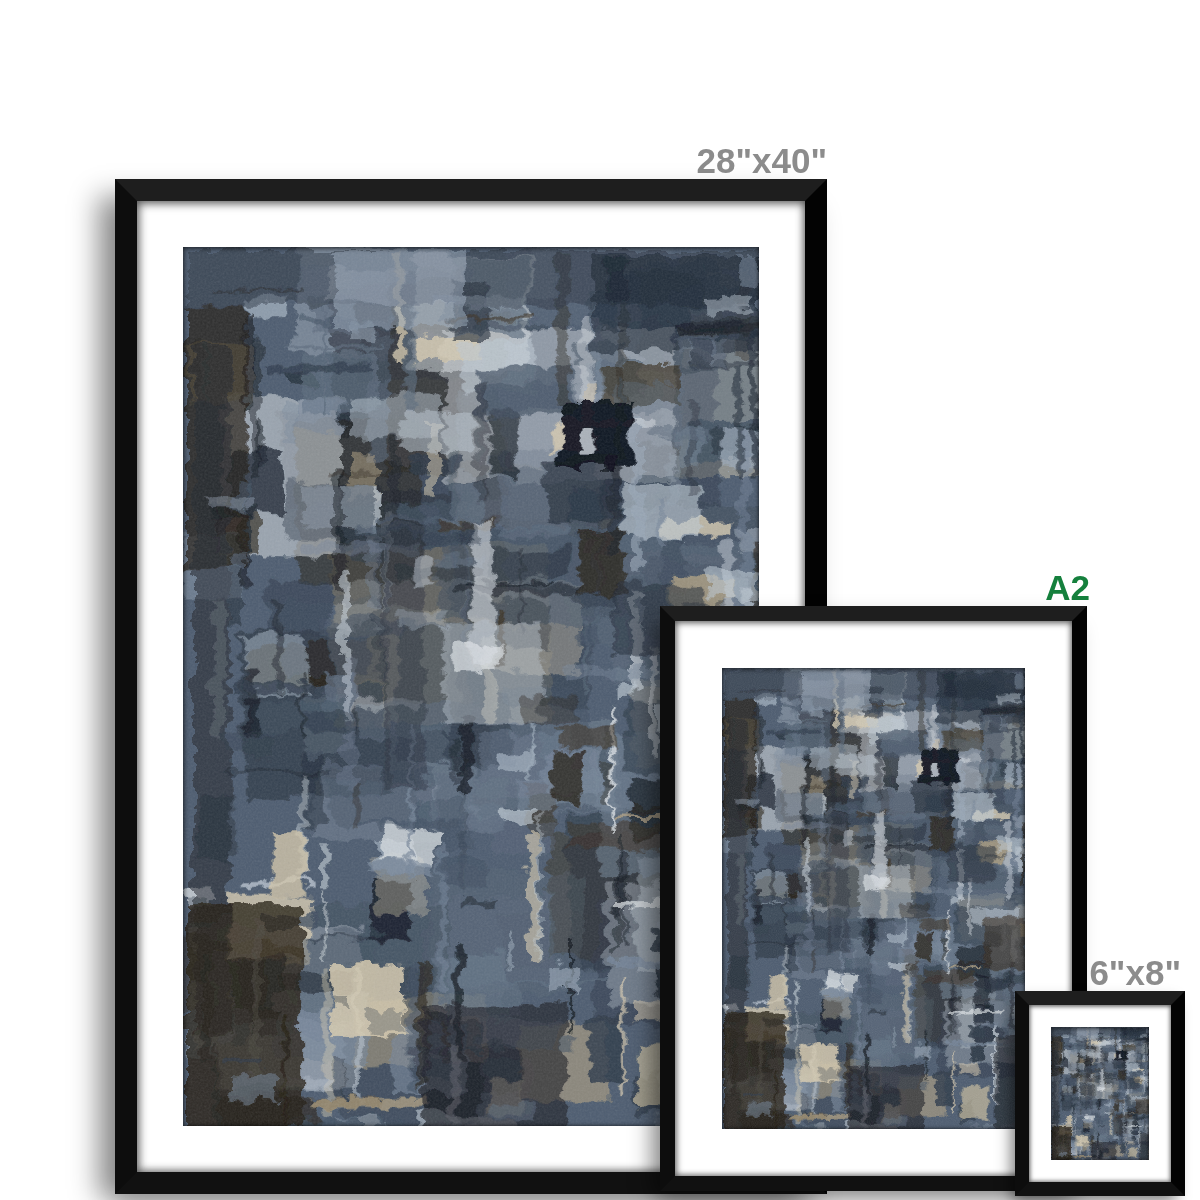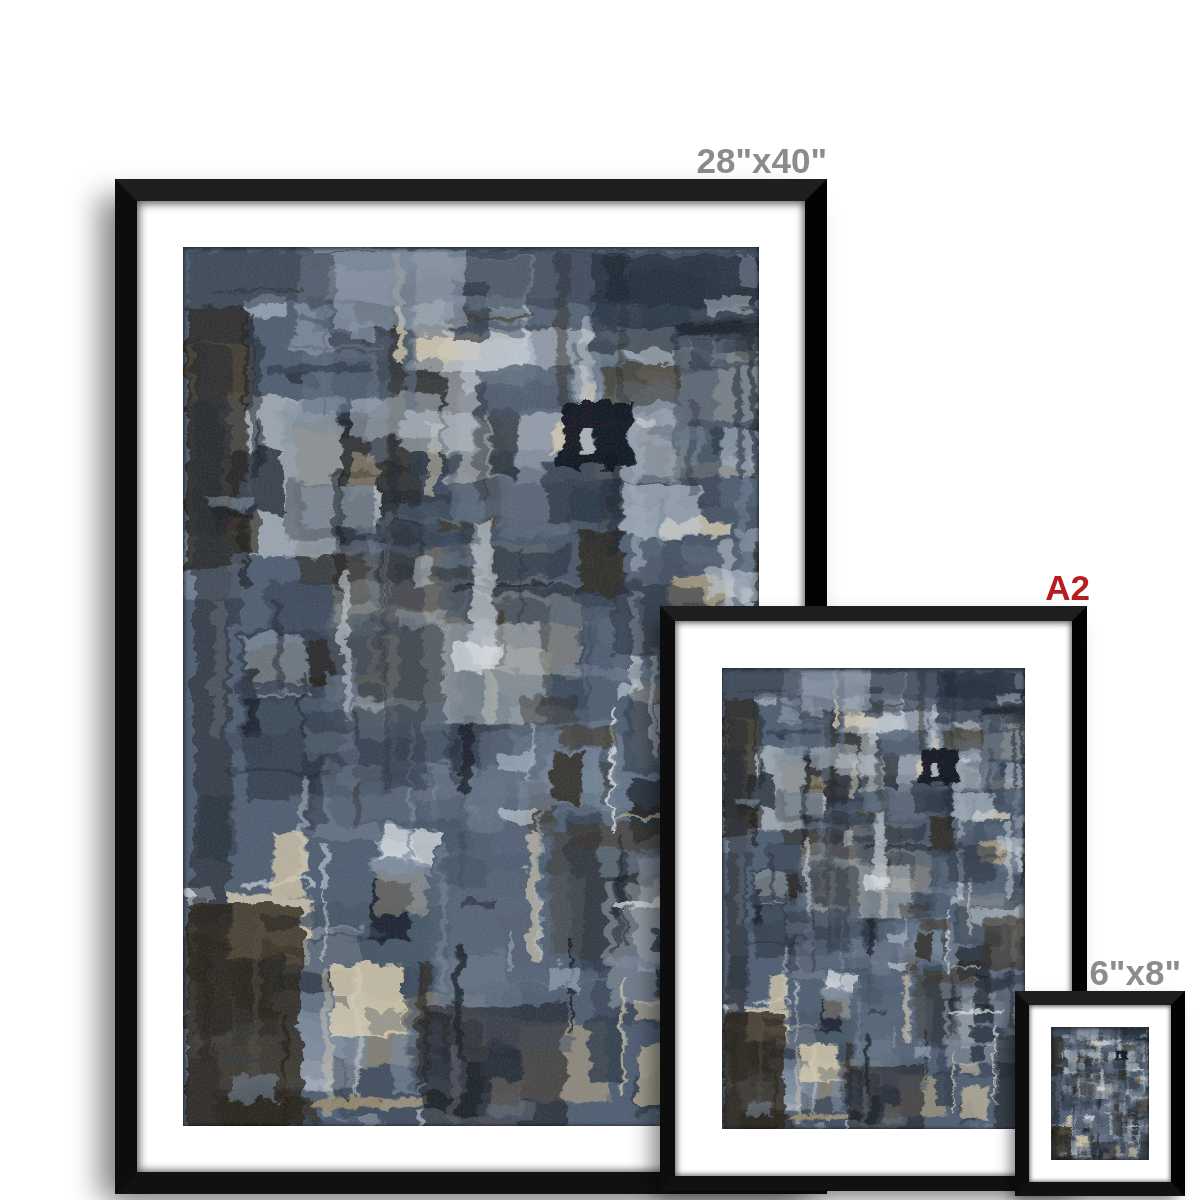--- a/index.html
+++ b/index.html
@@ -498,21 +498,21 @@
       <div class="art-wrap">
         <svg class="art" preserveAspectRatio="none" viewBox="0 0 580 868">
             <use href="#artpaint"></use>
           </svg>
         <div class="art-inset"></div>
       </div>
     </div>
   </figure>
 
   <figure class="print print-a2">
-    <figcaption class="size-label" style="color: #b91c1c;">A2</figcaption>
+    <figcaption class="size-label" style="color: #15803d;">A2</figcaption>
     <div class="frame frame-a2" style="background: rgb(255, 255, 255);">
       <div class="art-wrap">
         <svg class="art" preserveAspectRatio="none" viewBox="0 0 580 868">
             <use href="#artpaint"></use>
           </svg>
         <div class="art-inset"></div>
       </div>
     </div>
   </figure>
 

